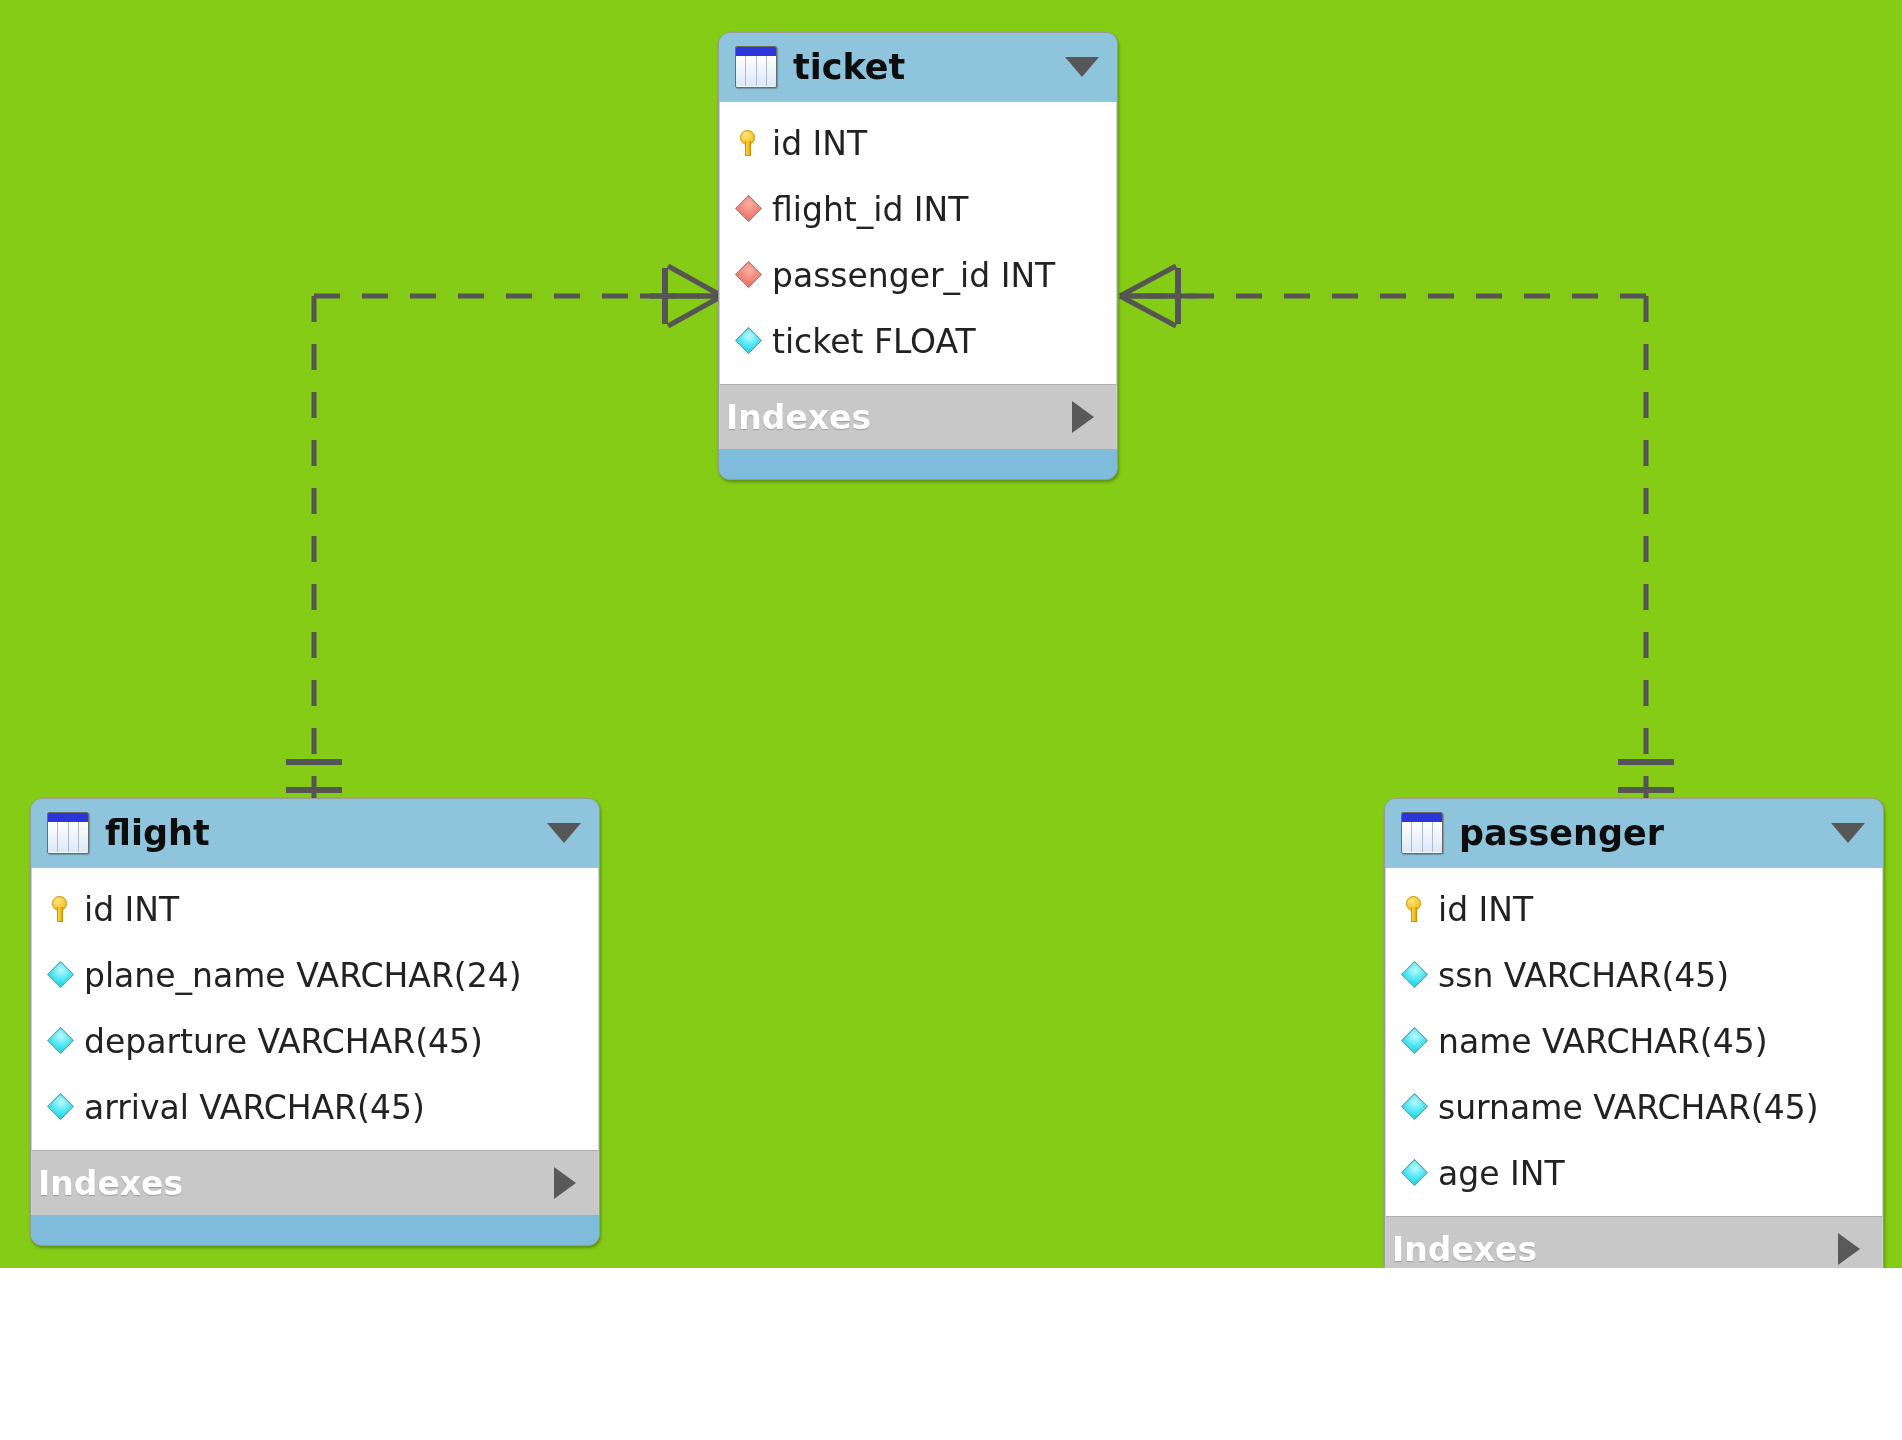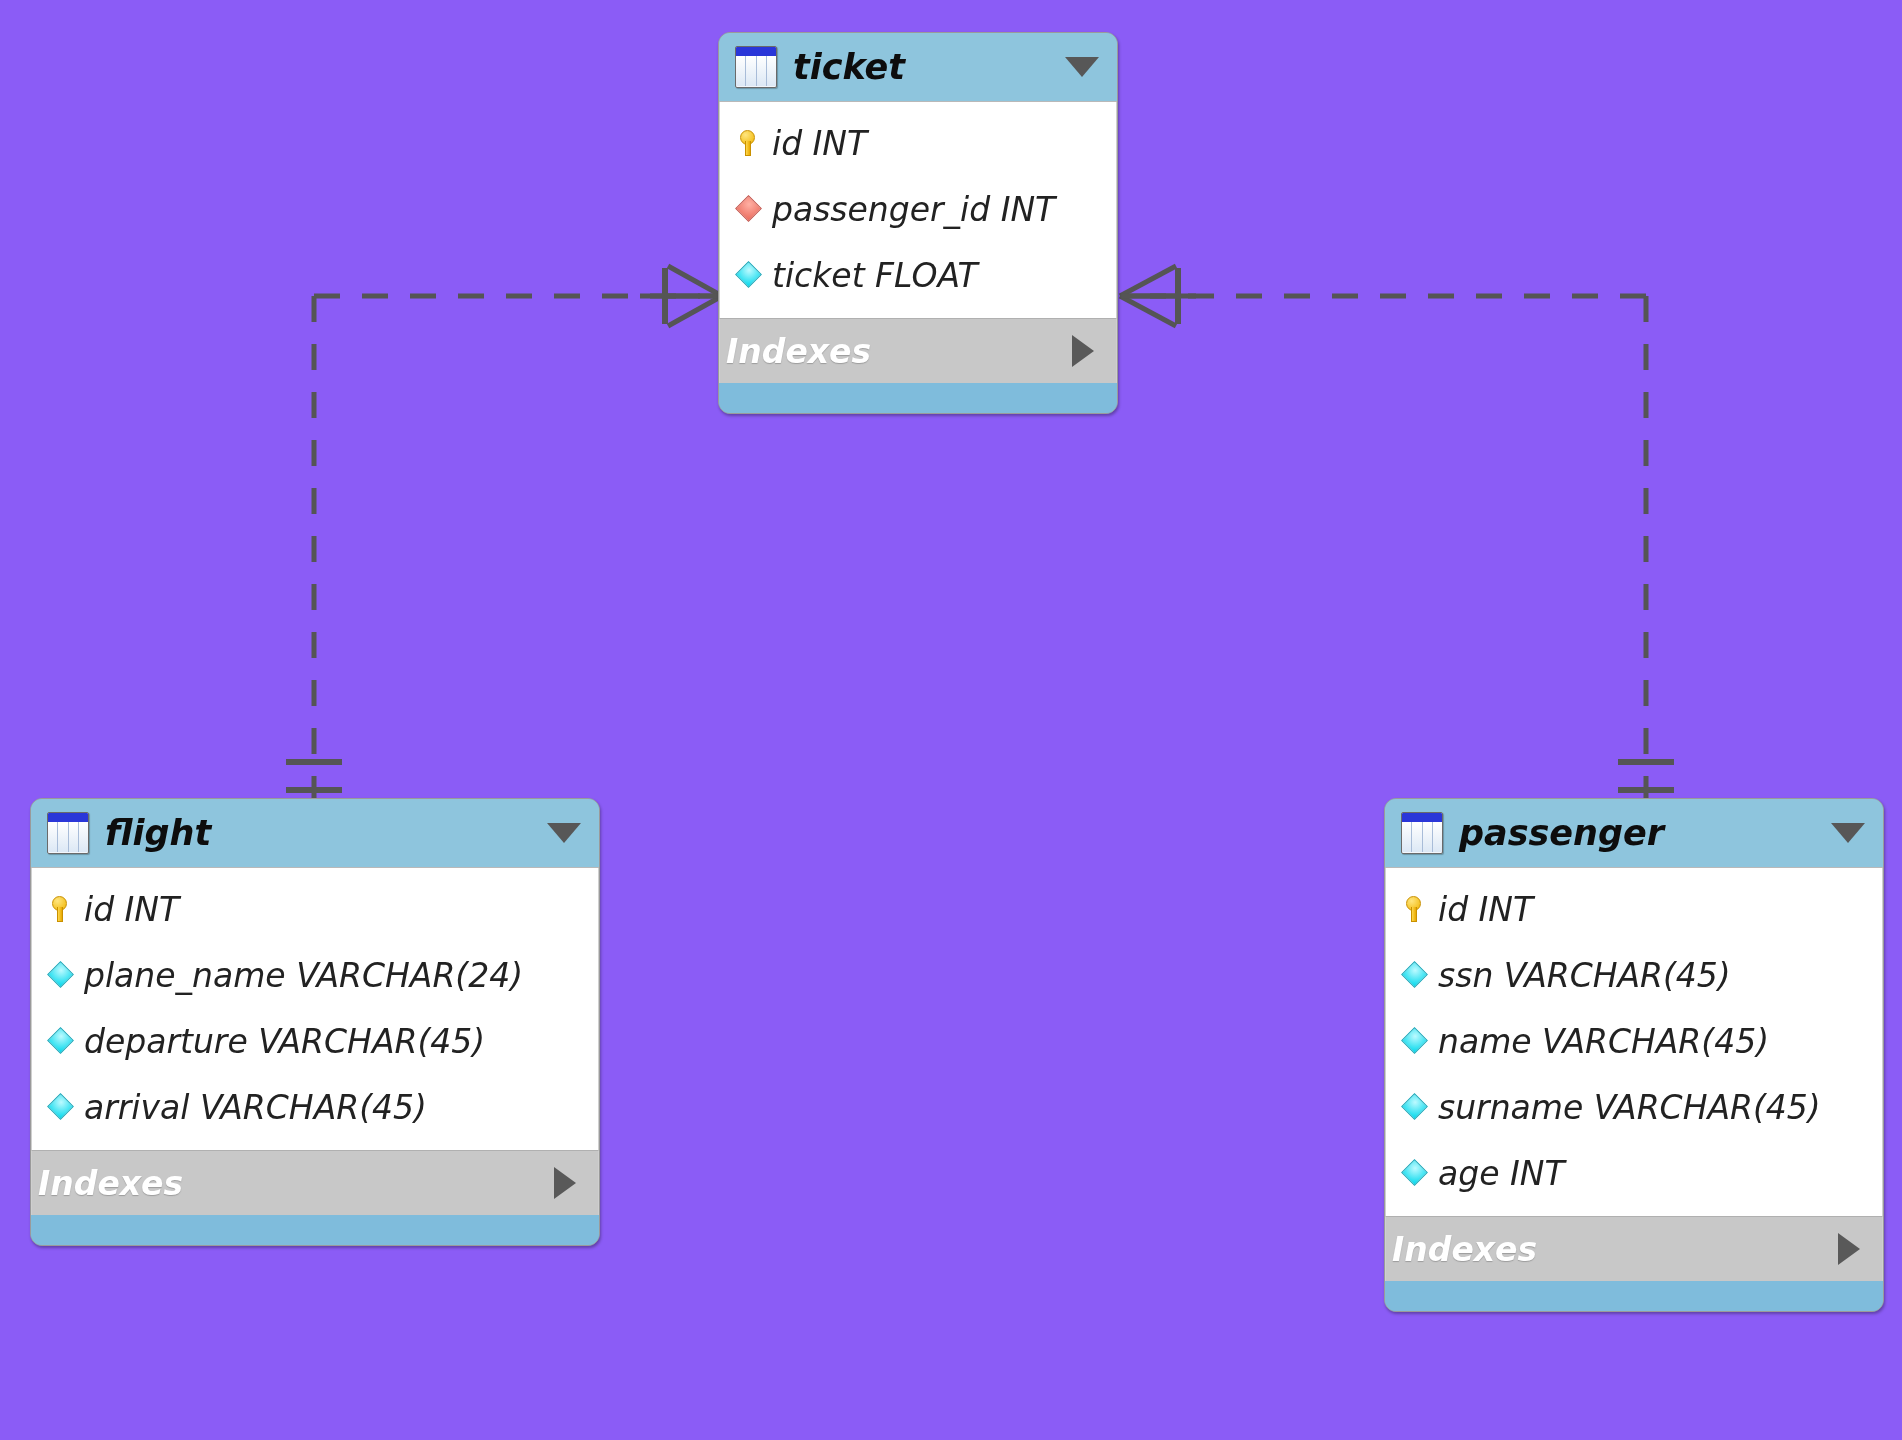--- a/index.html
+++ b/index.html
@@ -7,24 +7,23 @@
     margin: 0;
     padding: 0;
     background: #ffffff;
   }
   body {
     font-family: "DejaVu Sans", "Liberation Sans", sans-serif;
   }
   #canvas {
     position: relative;
     width: 1902px;
-    height: 1440px;
-    background: #8b5cf6;
+    height: 1268px;
+    background: #84cc16;
     overflow: hidden;
-    font-style: italic;
   }
 
   
   #connectors {
     position: absolute;
     left: 0;
     top: 0;
     width: 1902px;
     height: 1440px;
     pointer-events: none;
@@ -280,20 +279,26 @@
 
     <div class="tbl-body">
       <div class="col-row">
         <span class="col-ico ico-key"></span>
         <span class="col-text">id INT</span>
       </div>
       <div class="col-row">
         <span class="col-ico ico-diamond ico-fk">
             <span class="dm"></span>
           </span>
+        <span class="col-text">flight_id INT</span>
+      </div>
+      <div class="col-row">
+        <span class="col-ico ico-diamond ico-fk">
+            <span class="dm"></span>
+          </span>
         <span class="col-text">passenger_id INT</span>
       </div>
       <div class="col-row">
         <span class="col-ico ico-diamond ico-plain">
             <span class="dm"></span>
           </span>
         <span class="col-text">ticket FLOAT</span>
       </div>
     </div>
 

